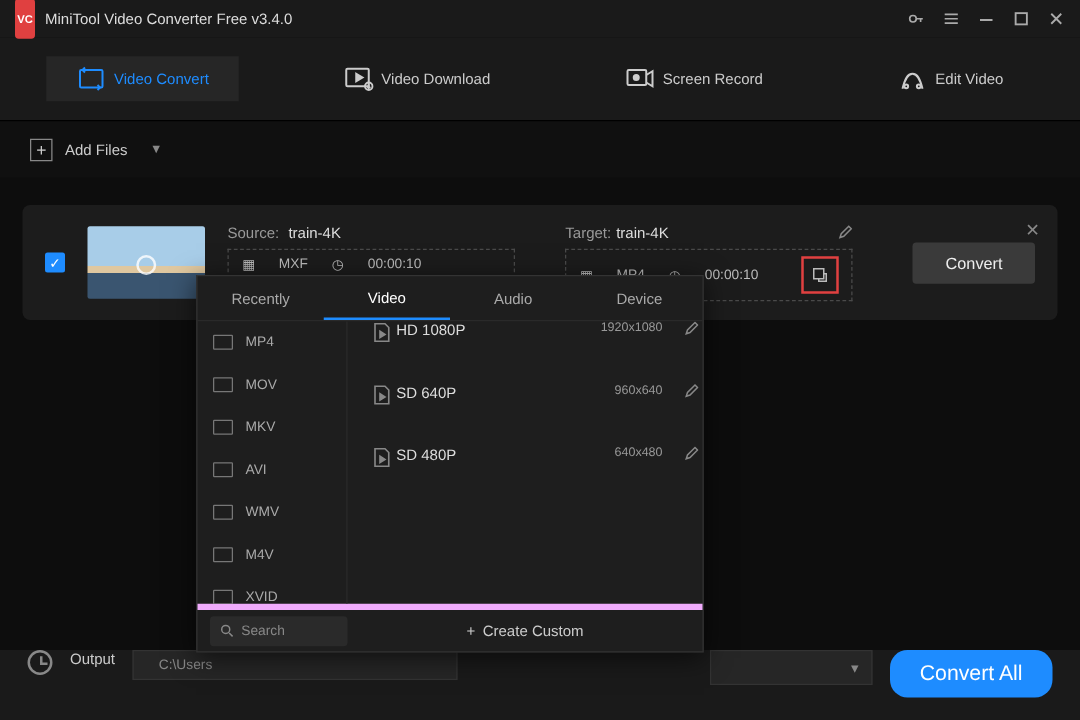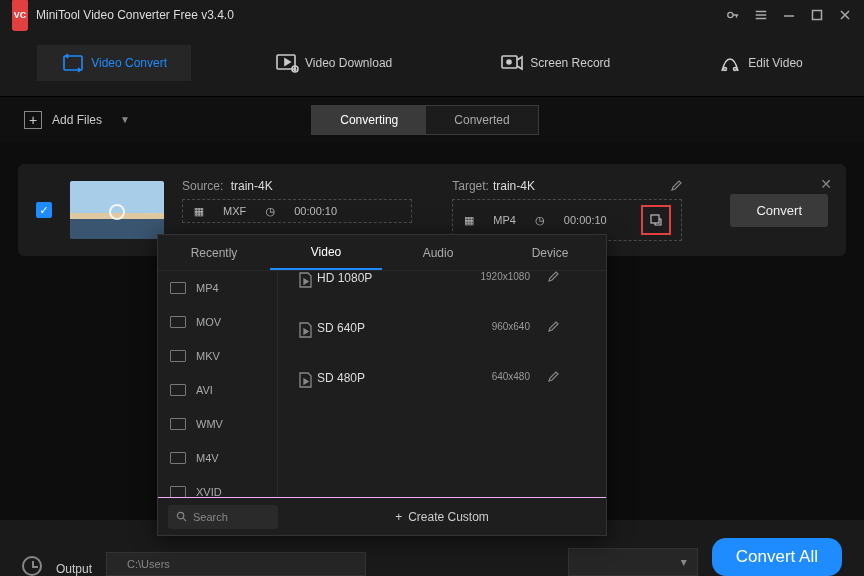--- a/index.html
+++ b/index.html
@@ -39,41 +39,41 @@
 .metalabel { color:#999; font-size:12px; }
 .metaval { color:#ddd; display:inline-block; margin-left:4px; }
 .dashbox { margin-top:6px; border:1px dashed #4a4a4a; padding:5px 10px; display:flex; align-items:center; gap:18px; font-size:11px; color:#bbb; }
 .dashbox .fmt-icon, .dashbox .clk-icon { width:12px; height:12px; display:inline-flex; align-items:center; justify-content:center; }
 .target-btn{ width:30px; height:30px; border:2px solid #e04040; display:flex; align-items:center; justify-content:center; margin-left:auto; cursor:pointer;}
 .editpen { color:#888; cursor:pointer; font-size:12px; }
 .convertbtn { background:#3a3a3a; color:#eee; padding:9px 26px; border-radius:3px; cursor:pointer; font-size:13px; margin-left:30px;}
 .closecard { position:absolute; top:12px; right:14px; color:#888; cursor:pointer; font-size:14px;}
 
 
-.flyout { position:absolute; left:157px; top:234px; width:450px; height:302px; background:#1e1e1e; border:1px solid #333; box-shadow:0 4px 20px rgba(0,0,0,.6); display:flex; flex-direction:column; z-index:50;}
+.flyout { position:absolute; left:157px; top:220px; width:406px; height:302px; background:#1e1e1e; border:1px solid #333; box-shadow:0 4px 20px rgba(0,0,0,.6); display:flex; flex-direction:column; z-index:50;}
 .flytabs { display:flex; height:36px; border-bottom:1px solid #2a2a2a;}
 .flytab { flex:1; display:flex; align-items:center; justify-content:center; color:#aaa; cursor:pointer; font-size:12px;}
 .flytab.active { color:#fff; border-bottom:2px solid #1e8cff;}
 .flybody { flex:1; display:flex; overflow:hidden;}
 .fmtlist { width:120px; border-right:1px solid #2a2a2a; overflow-y:auto; position:relative;}
 .fmtlist::-webkit-scrollbar{width:4px;} .fmtlist::-webkit-scrollbar-thumb{background:#444;}
 .fmtitem { height:34px; display:flex; align-items:center; gap:10px; padding:0 12px; color:#aaa; cursor:pointer; font-size:11px;}
 .fmtitem .ficon{width:16px; height:12px; border:1px solid #777; border-radius:1px; font-size:7px; display:flex;align-items:center;justify-content:center;}
 .preslist { flex:1; overflow-y:auto;}
 .presrow { height:50px; display:flex; align-items:flex-start; padding:0 18px; gap:3px; cursor:pointer;}
 .presrow .picon{ width:18px;height:18px; color:#888;}
 .presrow .pname{ flex:0 0 130px; color:#ddd; font-size:12px;}
 .presrow .pres { color:#999; font-size:10px; flex:0 0 80px; text-align:right;}
 .presrow .pedit{ color:#888; cursor:pointer; margin-left:14px;}
-.flyfoot { height:38px; border-top:1px solid #f0abfc; display:flex; align-items:center; padding:0 10px; gap:10px;}
+.flyfoot { height:38px; border-top:5px solid #f0abfc; display:flex; align-items:center; padding:0 10px; gap:10px;}
 .searchbox { background:#2a2a2a; border-radius:3px; height:24px; display:flex; align-items:center; padding:0 8px; gap:6px; width:110px; color:#888; font-size:11px;}
 .createcustom { margin:0 auto; display:flex; align-items:center; gap:6px; color:#ccc; cursor:pointer; font-size:12px;}
 
 
-.bottombar { position:absolute; left:0; right:0; bottom:0; height:56px; background:#1a1a1a; display:flex; align-items:flex-end; padding:0 22px; gap:14px;}
+.bottombar { position:absolute; left:0; right:0; bottom:0; height:56px; background:#1a1a1a; display:flex; align-items:flex-start; padding:0 22px; gap:14px;}
 .bottombar .clock{ width:20px; height:20px; border:2px solid #888; border-radius:50%; position:relative;}
 .bottombar .clock::after{content:"";position:absolute;left:50%;top:50%;width:6px;height:1.5px;background:#888;transform-origin:left;}
 .bottombar .clock::before{content:"";position:absolute;left:50%;top:20%;width:1.5px;height:6px;background:#888;}
 .outputlabel{color:#ccc;}
 .outpath { background:#262626; border:1px solid #333; padding:5px 20px; width:260px; color:#888; font-size:11px; overflow:hidden; white-space:nowrap;}
 .targetsel { margin-left:auto; width:130px; height:28px; background:#262626; border:1px solid #333; display:flex; align-items:center; justify-content:flex-end; padding:0 10px; color:#888; cursor:pointer;}
 .convall { background:#1e8cff; color:#fff; padding:9px 24px; border-radius:14px; font-size:17px; font-weight:500; cursor:pointer;}
 
 svg { display:block; }
 </style>
@@ -147,24 +147,20 @@
       </svg>
     <span>Edit Video</span>
   </div>
 </div>
 
 <div class="subbar">
   <div class="addfiles">
     <span class="plus-box">+</span>
     <span>Add Files</span>
     <span class="caret">▼</span>
-  </div>
-  <div class="tabgroup">
-    <div class="tab active">Converting</div>
-    <div class="tab">Converted</div>
   </div>
   <div style="width:120px"></div>
 </div>
 
 <div class="filecard">
   <div class="chk">✓</div>
   <div class="thumb"></div>
   <div class="meta">
     <div class="metacol">
       <span class="metalabel">Source:</span>

